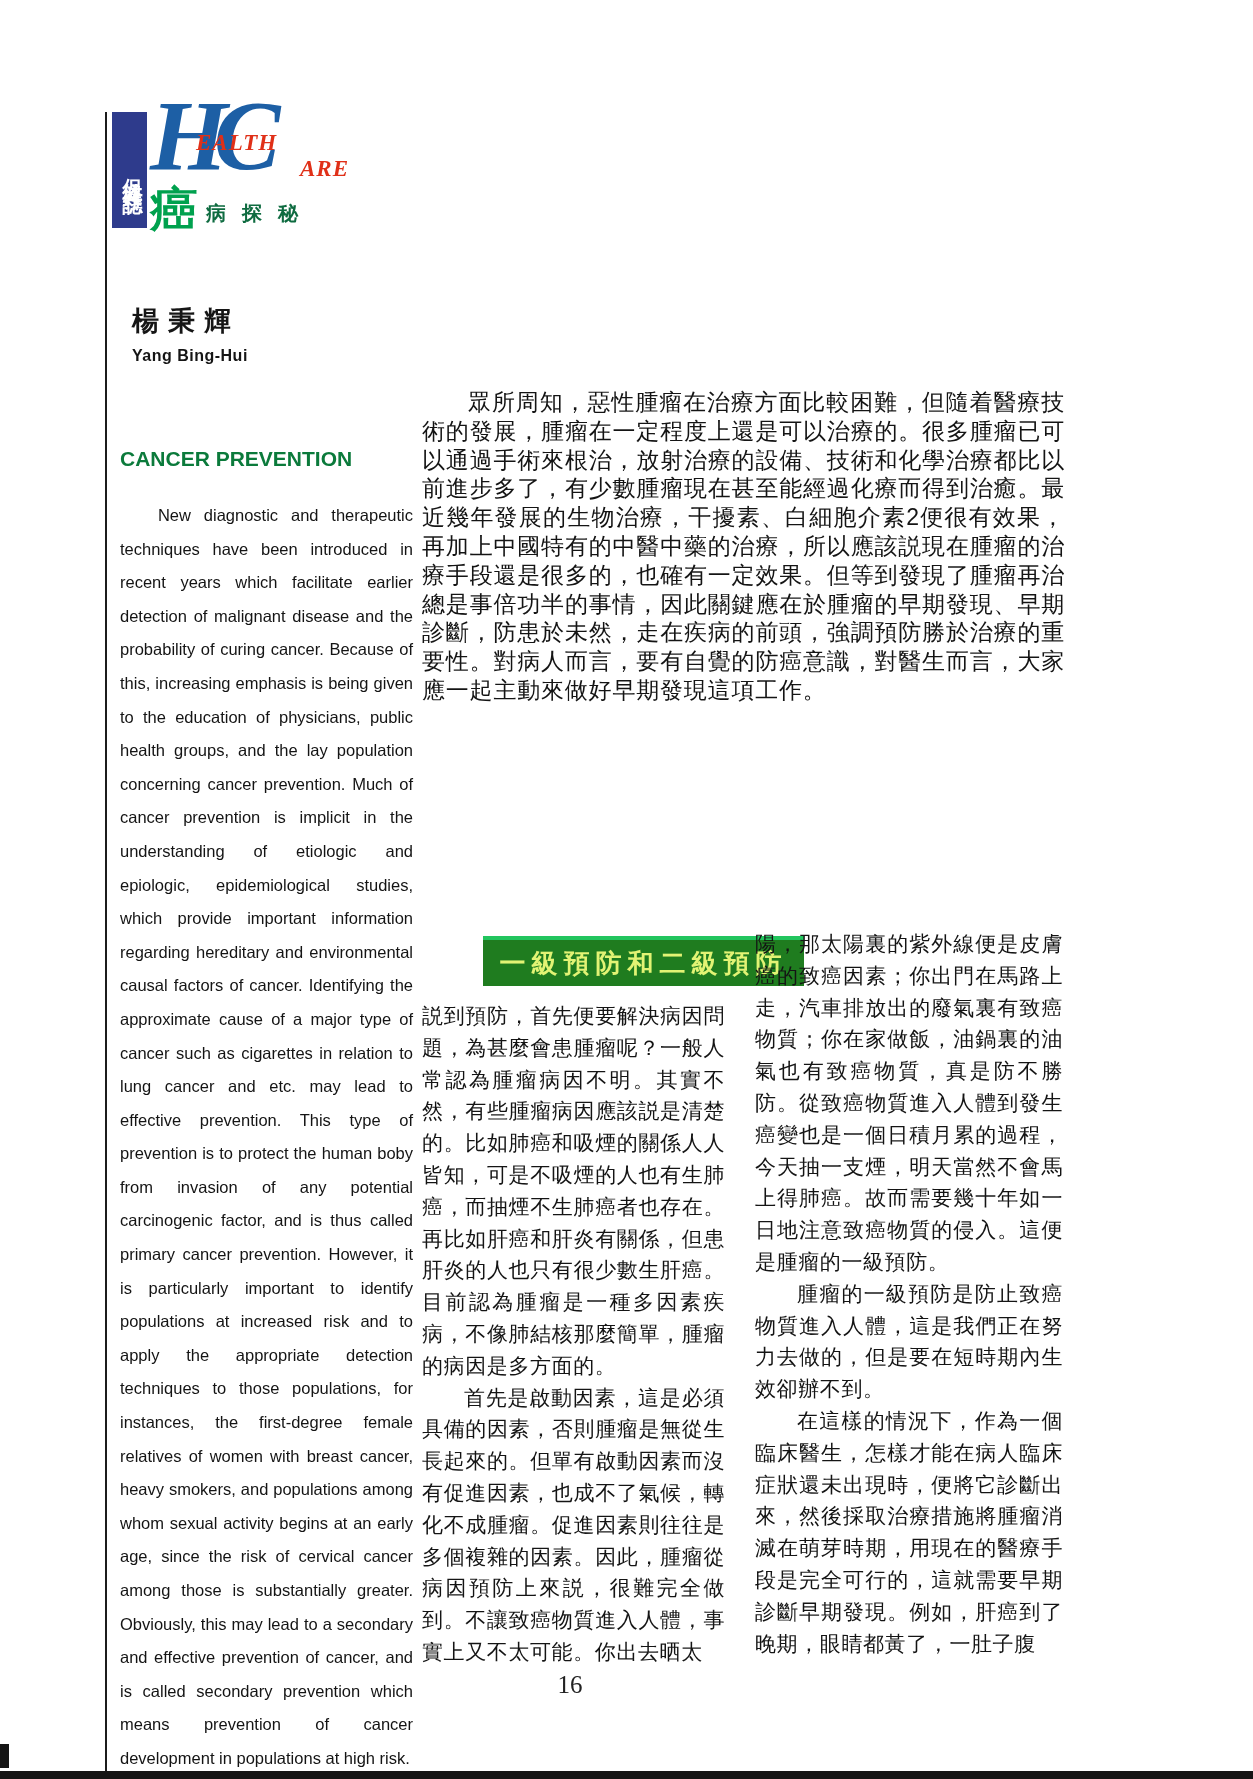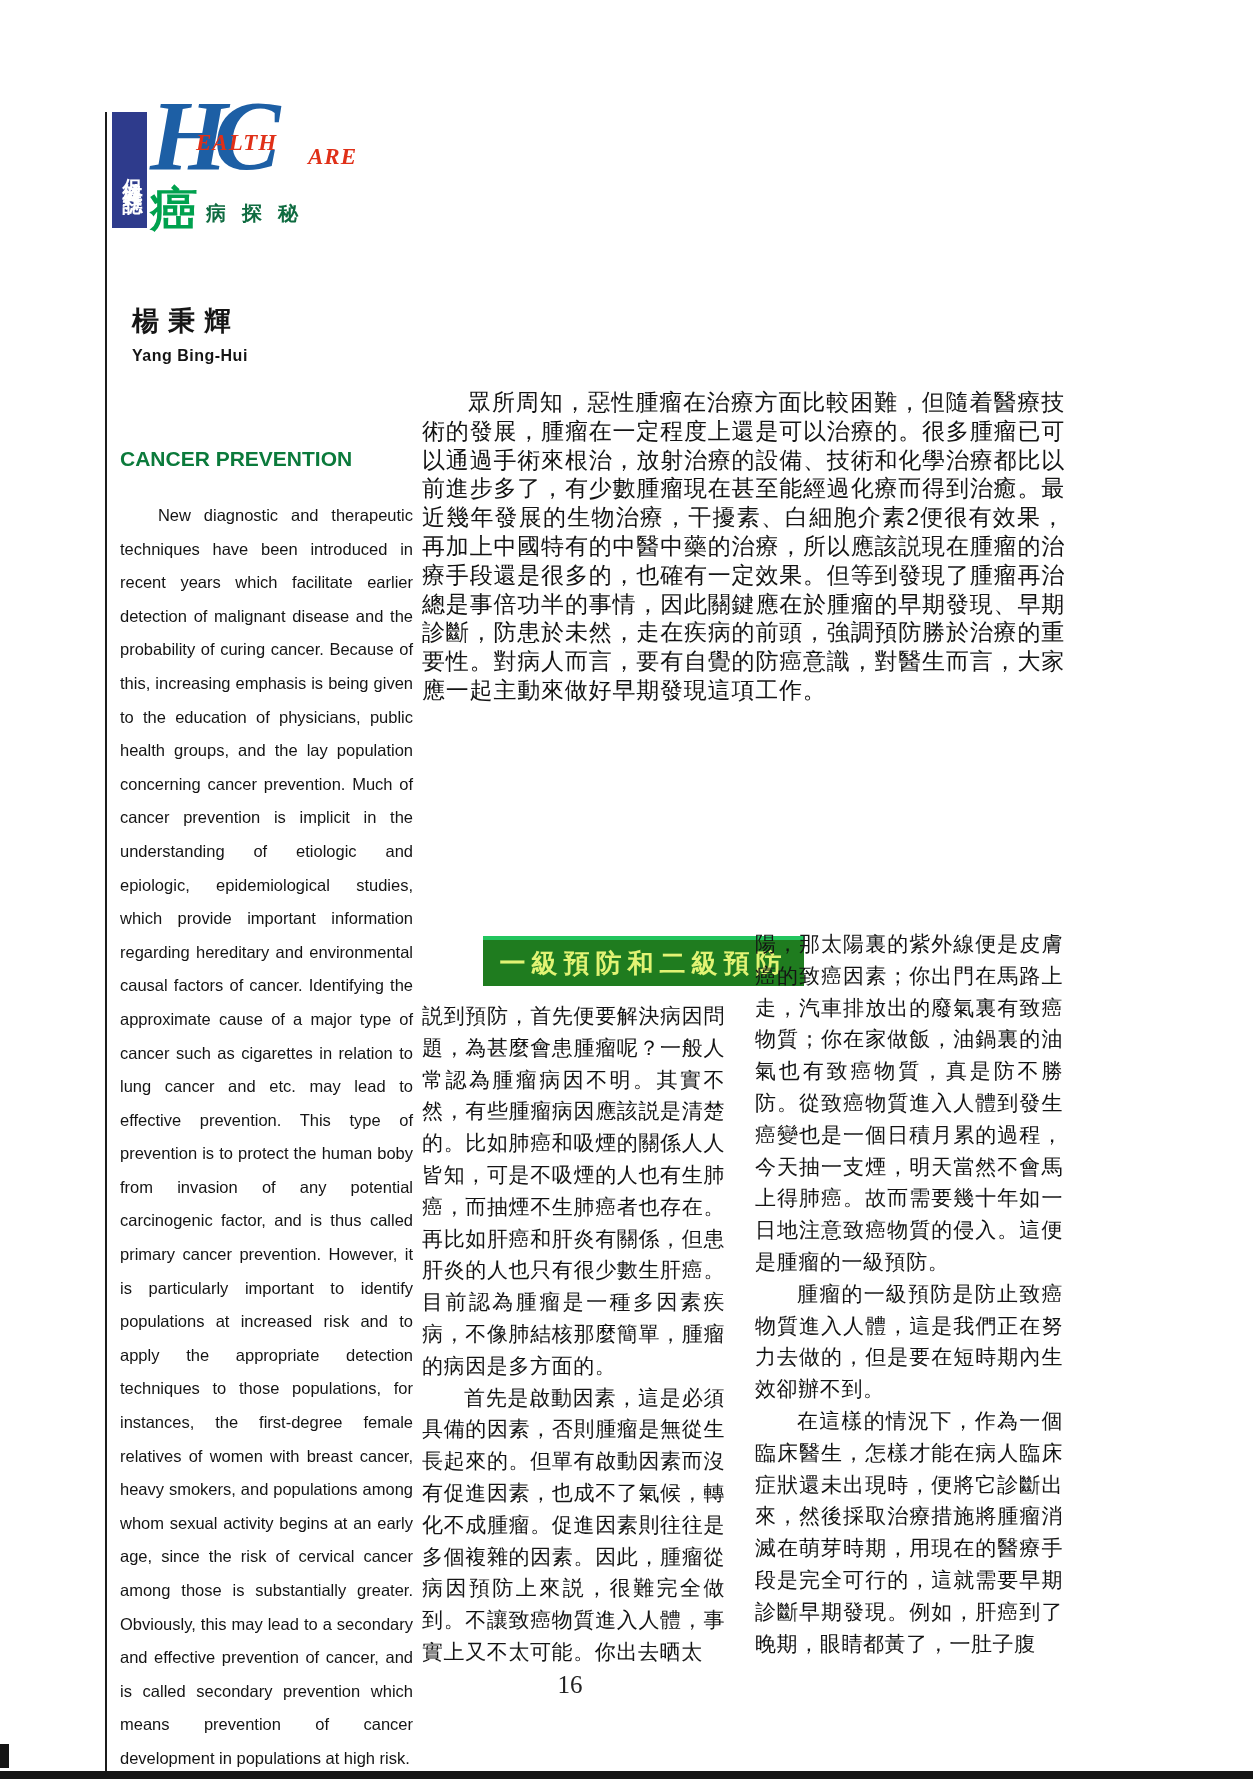--- a/index.html
+++ b/index.html
@@ -16,21 +16,21 @@
   
   .masthead{position:absolute;left:112px;top:110px;width:280px;height:135px;}
   .spine{position:absolute;left:0;top:2px;width:35px;height:116px;background:#2e3b8c;color:#fff;
          writing-mode:vertical-rl;text-orientation:upright;font-size:20px;font-weight:bold;
          letter-spacing:5px;text-align:center;padding-top:4px;box-sizing:border-box;}
   .hc{position:absolute;left:38px;top:-24px;width:230px;height:120px;
       font-family:"Liberation Serif",serif;font-style:italic;font-weight:bold;}
   .hc-big{font-size:100px;color:#1d5fa5;letter-spacing:-14px;line-height:1;}
   .hc-red{position:absolute;color:#e03018;font-size:23px;letter-spacing:1px;white-space:nowrap;}
   .hc-ealth{left:40px;top:44px;margin-left:6px;}
-  .hc-are{left:150px;top:58px;margin-left:8px;}
+  .hc-are{left:150px;top:70px;}
   .series{position:absolute;left:38px;top:68px;white-space:nowrap;}
   .series-char{font-size:48px;font-weight:bold;color:#00a14e;vertical-align:-6px;}
   .series-rest{font-size:20px;font-weight:bold;color:#0e6b40;letter-spacing:16px;margin-left:8px;}
 
   
   .title{position:absolute;left:425px;top:84px;white-space:nowrap;
          font-family:"Liberation Serif","DejaVu Serif",serif;font-weight:bold;
          font-size:94px;letter-spacing:26px;color:#0f6e34;
          text-shadow:5px -3px 0 #ece947;}
 

